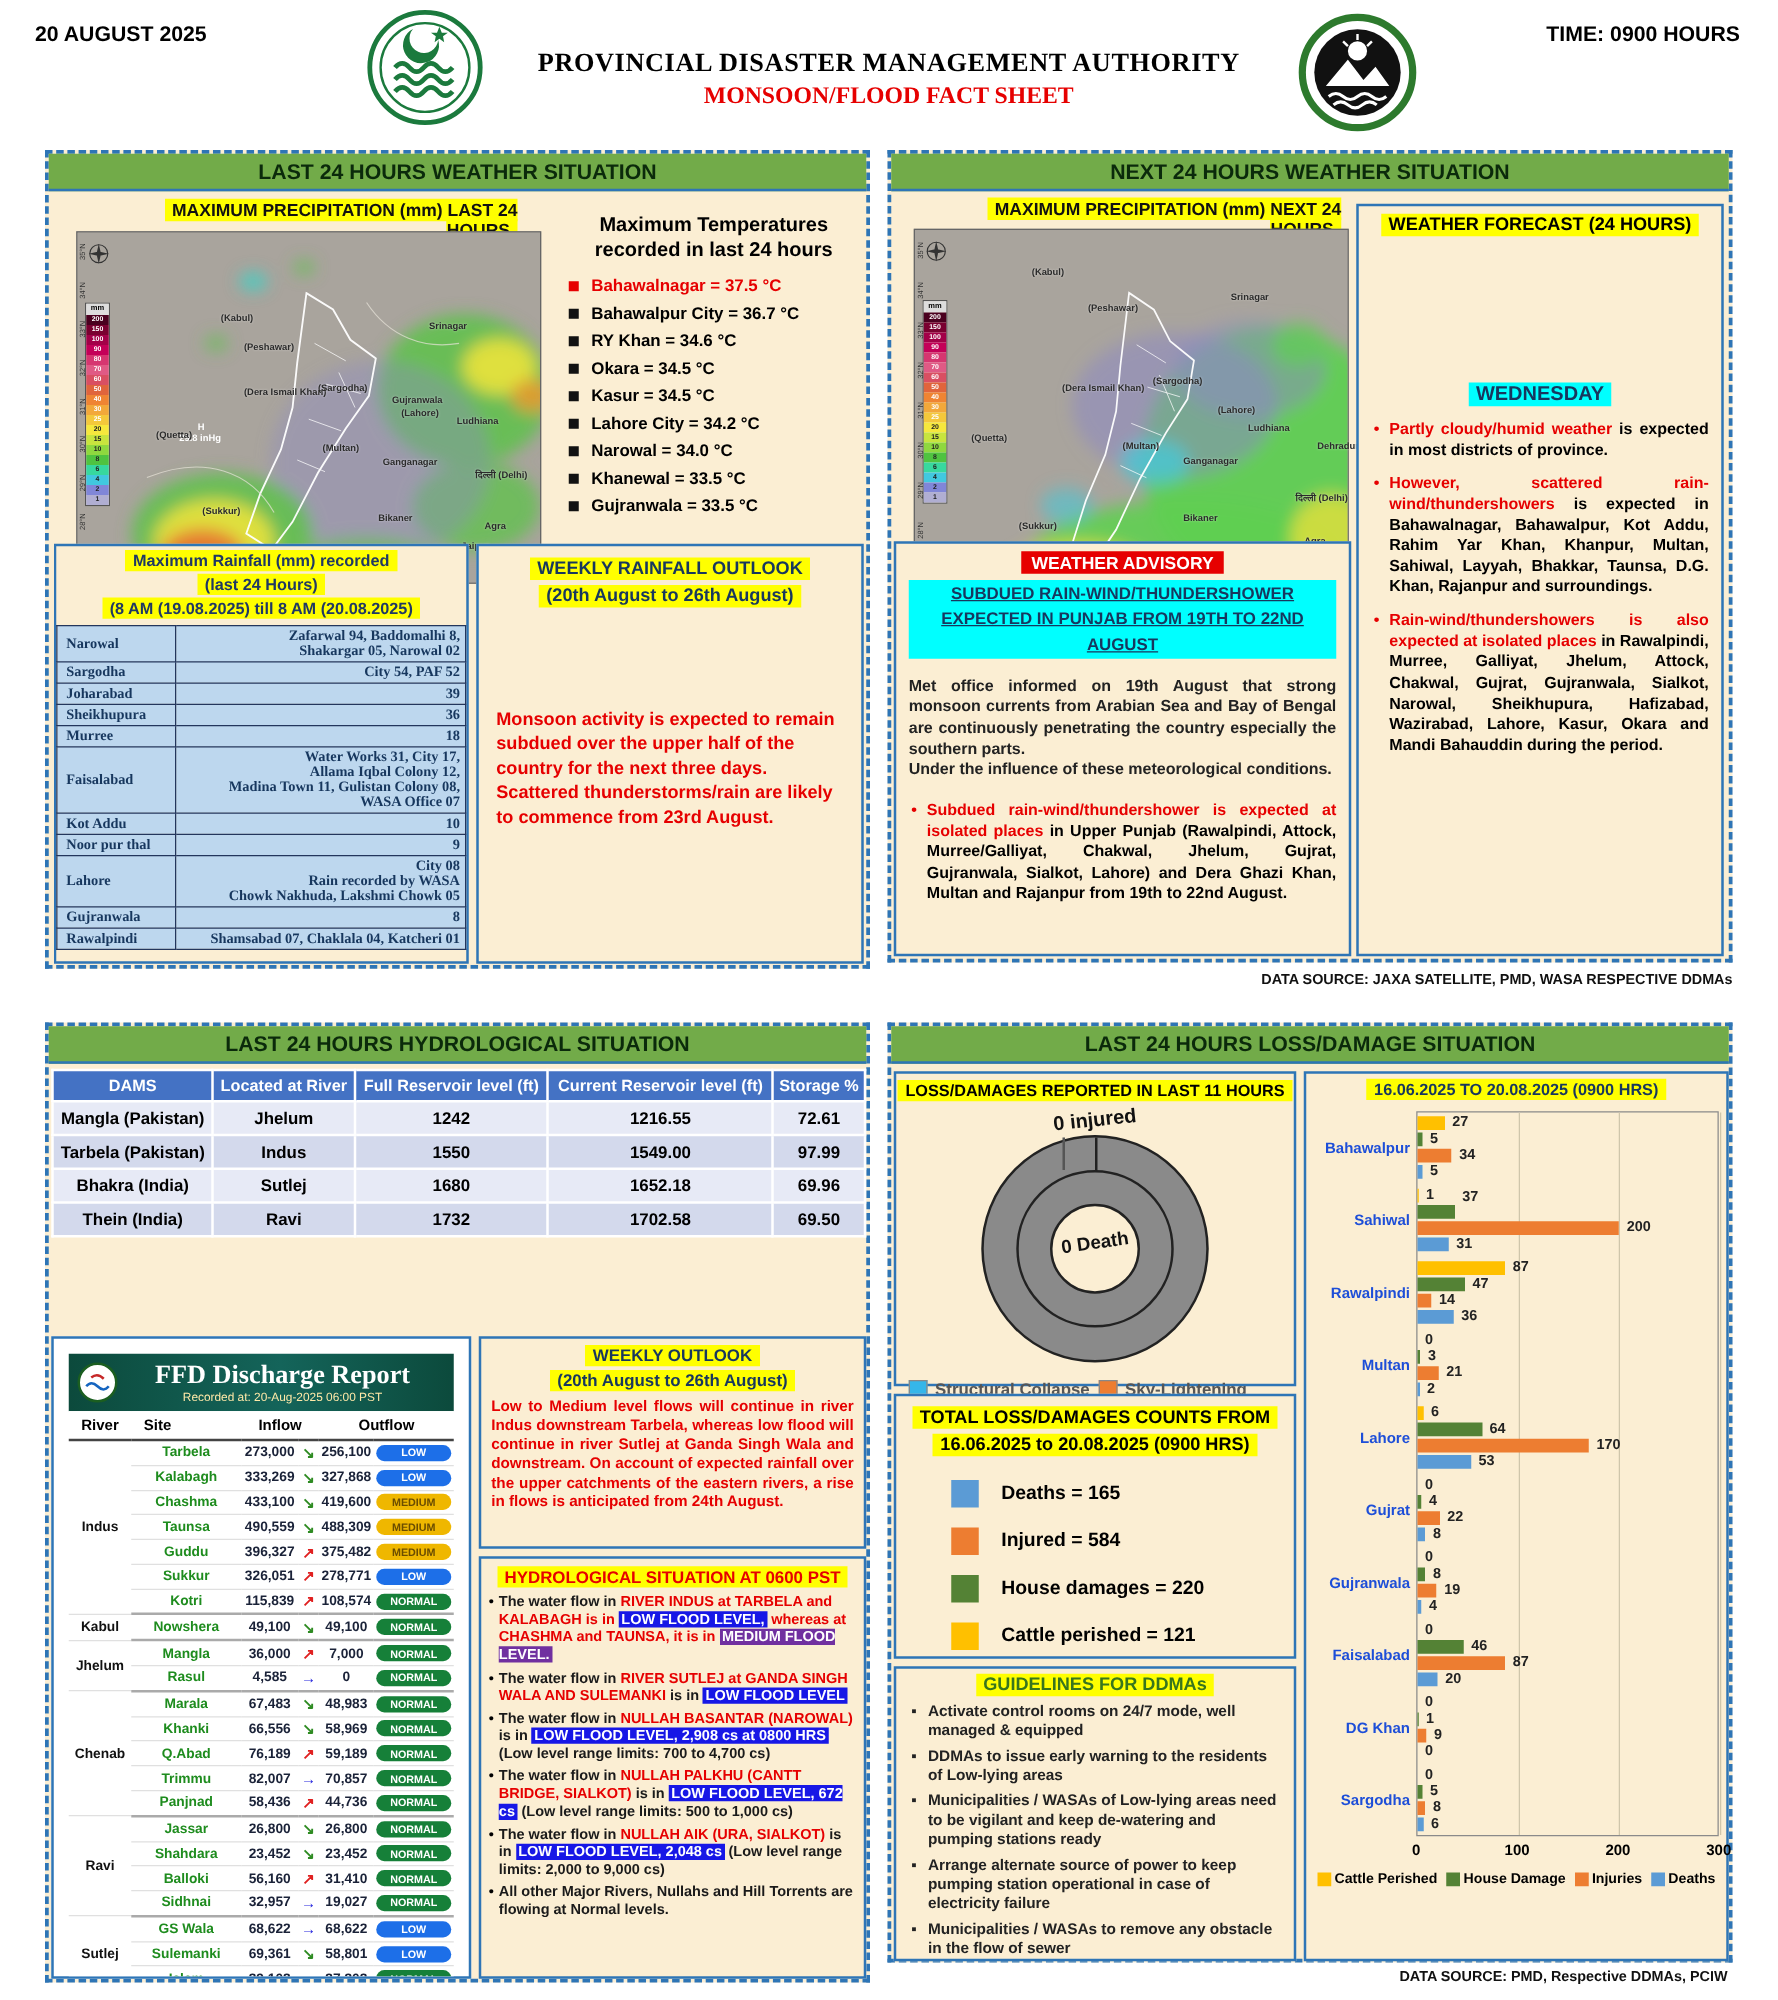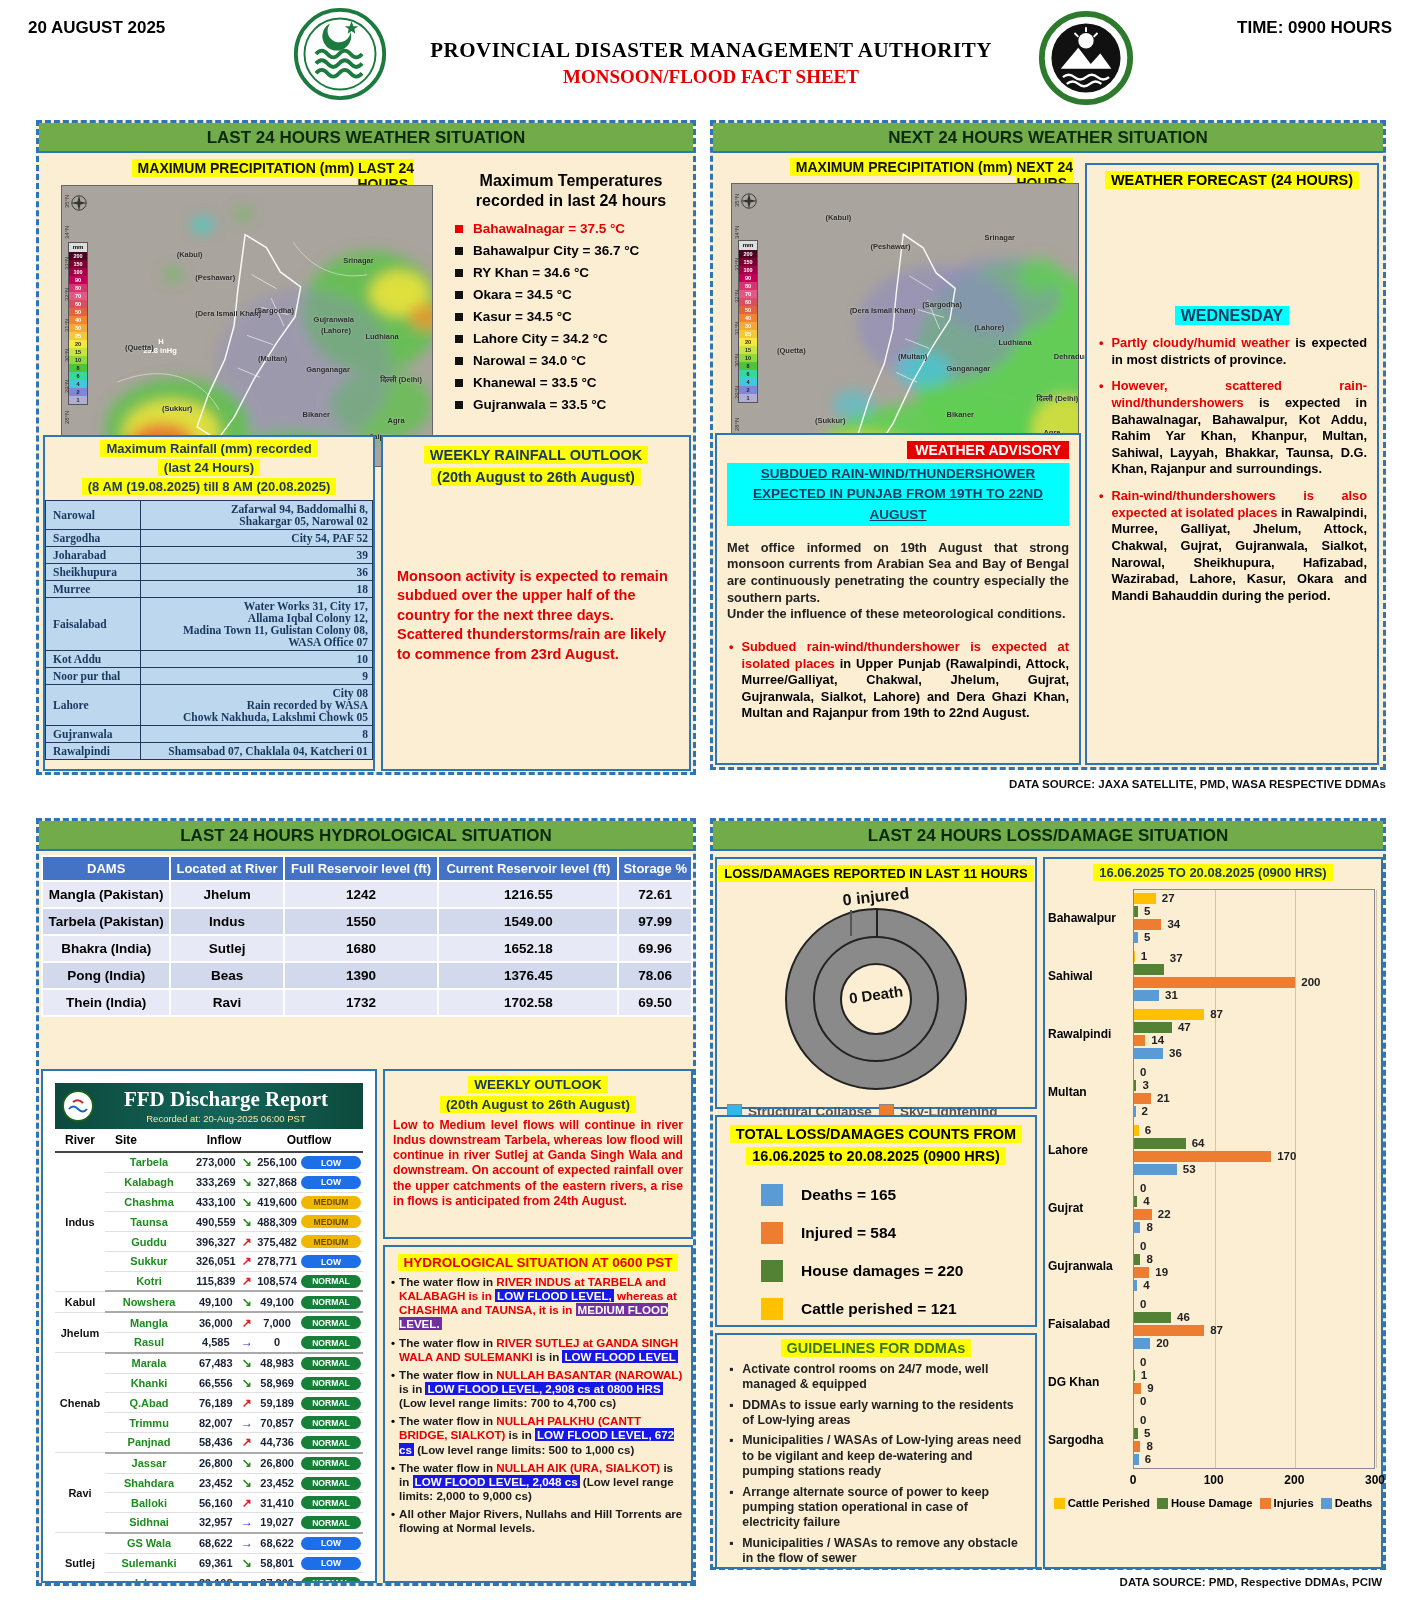--- a/index.html
+++ b/index.html
@@ -92,21 +92,21 @@
 .dleg .it{display:flex;align-items:center;font-size:13.5px;color:#555;font-weight:bold}
 .dleg .sw{width:15px;height:15px;margin-right:6px;border:1px solid #888;flex:none}
 .tot-it{display:flex;align-items:center;margin:16px 0 0 44px;font-size:15.5px;font-weight:bold}
 .tot-it .sw{width:22px;height:22px;margin-right:18px;flex:none}
 .gl{display:flex;font-size:12.3px;font-weight:bold;color:#222;line-height:1.25;margin:5px 10px 0 12px;text-align:left}
 .gl .dot{margin-right:9px}
 
 #chart-plot{position:absolute;left:88px;top:30px;width:242px;height:580px;border:1px solid #8a8a8a}
 .gridl{position:absolute;top:0;bottom:0;width:1px;background:#cfc6ab}
 .bgroup{position:absolute;left:0;width:100%}
-.bgl{position:absolute;right:calc(100% + 6px);width:80px;text-align:left;font-size:12px;font-weight:bold;color:#000000}
+.bgl{position:absolute;right:calc(100% + 6px);width:80px;text-align:right;font-size:12px;font-weight:bold;color:#1d4ed8}
 .bar{position:absolute;height:11px}
 .bval{position:absolute;font-size:11.5px;font-weight:bold;color:#222;line-height:11px}
 .xticks{position:absolute;left:88px;top:614px;width:242px}
 .xticks span{position:absolute;font-size:12px;font-weight:bold;transform:translateX(-50%)}
 #chart-legend{position:absolute;left:4px;right:4px;top:638px;display:flex;justify-content:center;gap:7px}
 #chart-legend .it{display:flex;align-items:center;font-size:11.3px;font-weight:bold}
 #chart-legend .sw{width:11px;height:11px;margin-right:3px}
 .src{position:absolute;font-size:11.5px;font-weight:bold;color:#111}
 </style>
 </head>
@@ -451,21 +451,21 @@
       </div>
       <div class="sbar" style="left: 10px; bottom: 12px;">
         <div style="background: rgb(17, 17, 17);"></div>
         <div style="background: rgb(255, 255, 255);"></div>
         <div style="background: rgb(17, 17, 17);"></div>
         <div style="background: rgb(255, 255, 255);"></div>
       </div>
       <div class="skm" style="left: 10px; bottom: 19px;">0  50  100  200  300  400 Km</div>
     </div>
   <div class="box" style="left:2px;top:310px;width:366px;height:332px;padding:6px 10px">
-    <div style="text-align:right"><span class="adv-badge">WEATHER ADVISORY</span></div>
+    <div style="text-align:center"><span class="adv-badge">WEATHER ADVISORY</span></div>
     <div style="text-align:center;margin-top:4px"><span class="adv-head">SUBDUED RAIN-WIND/THUNDERSHOWER EXPECTED IN PUNJAB FROM 19TH TO 22ND AUGUST</span></div>
     <div class="adv-p" style="margin-top:14px">Met office informed on 19th August that strong monsoon currents from Arabian Sea and Bay of Bengal are continuously penetrating the country especially the southern parts.</div>
     <div class="adv-p">Under the influence of these meteorological conditions.</div>
     <div class="rbull" style="margin-top:16px">
       <span class="dot">•</span>
       <span><span class="lead">Subdued rain-wind/thundershower is expected at isolated places</span><span> in Upper Punjab (Rawalpindi, Attock, Murree/Galliyat, Chakwal, Jhelum, Gujrat, Gujranwala, Sialkot, Lahore) and Dera Ghazi Khan, Multan and Rajanpur from 19th to 22nd August.</span></span>
     </div>
   </div>
   <div class="box" style="left:372px;top:40px;width:294px;height:602px;padding:6px 10px">
     <div style="text-align:center"><span class="yhl" style="font-weight:bold;font-size:14.5px">WEATHER FORECAST (24 HOURS)</span></div>
@@ -516,27 +516,20 @@
           <td>97.99</td>
         </tr>
         <tr>
           <td>Bhakra (India)</td>
           <td>Sutlej</td>
           <td>1680</td>
           <td>1652.18</td>
           <td>69.96</td>
         </tr>
         <tr>
-          <td>Pong (India)</td>
-          <td>Beas</td>
-          <td>1390</td>
-          <td>1376.45</td>
-          <td>78.06</td>
-        </tr>
-        <tr>
           <td>Thein (India)</td>
           <td>Ravi</td>
           <td>1732</td>
           <td>1702.58</td>
           <td>69.50</td>
         </tr>
       </tbody>
   </table>
   <div class="box" style="left:2px;top:248px;width:336px;height:514px;padding:12px;background:#fff;overflow:hidden">
     <div id="ffd-head">

